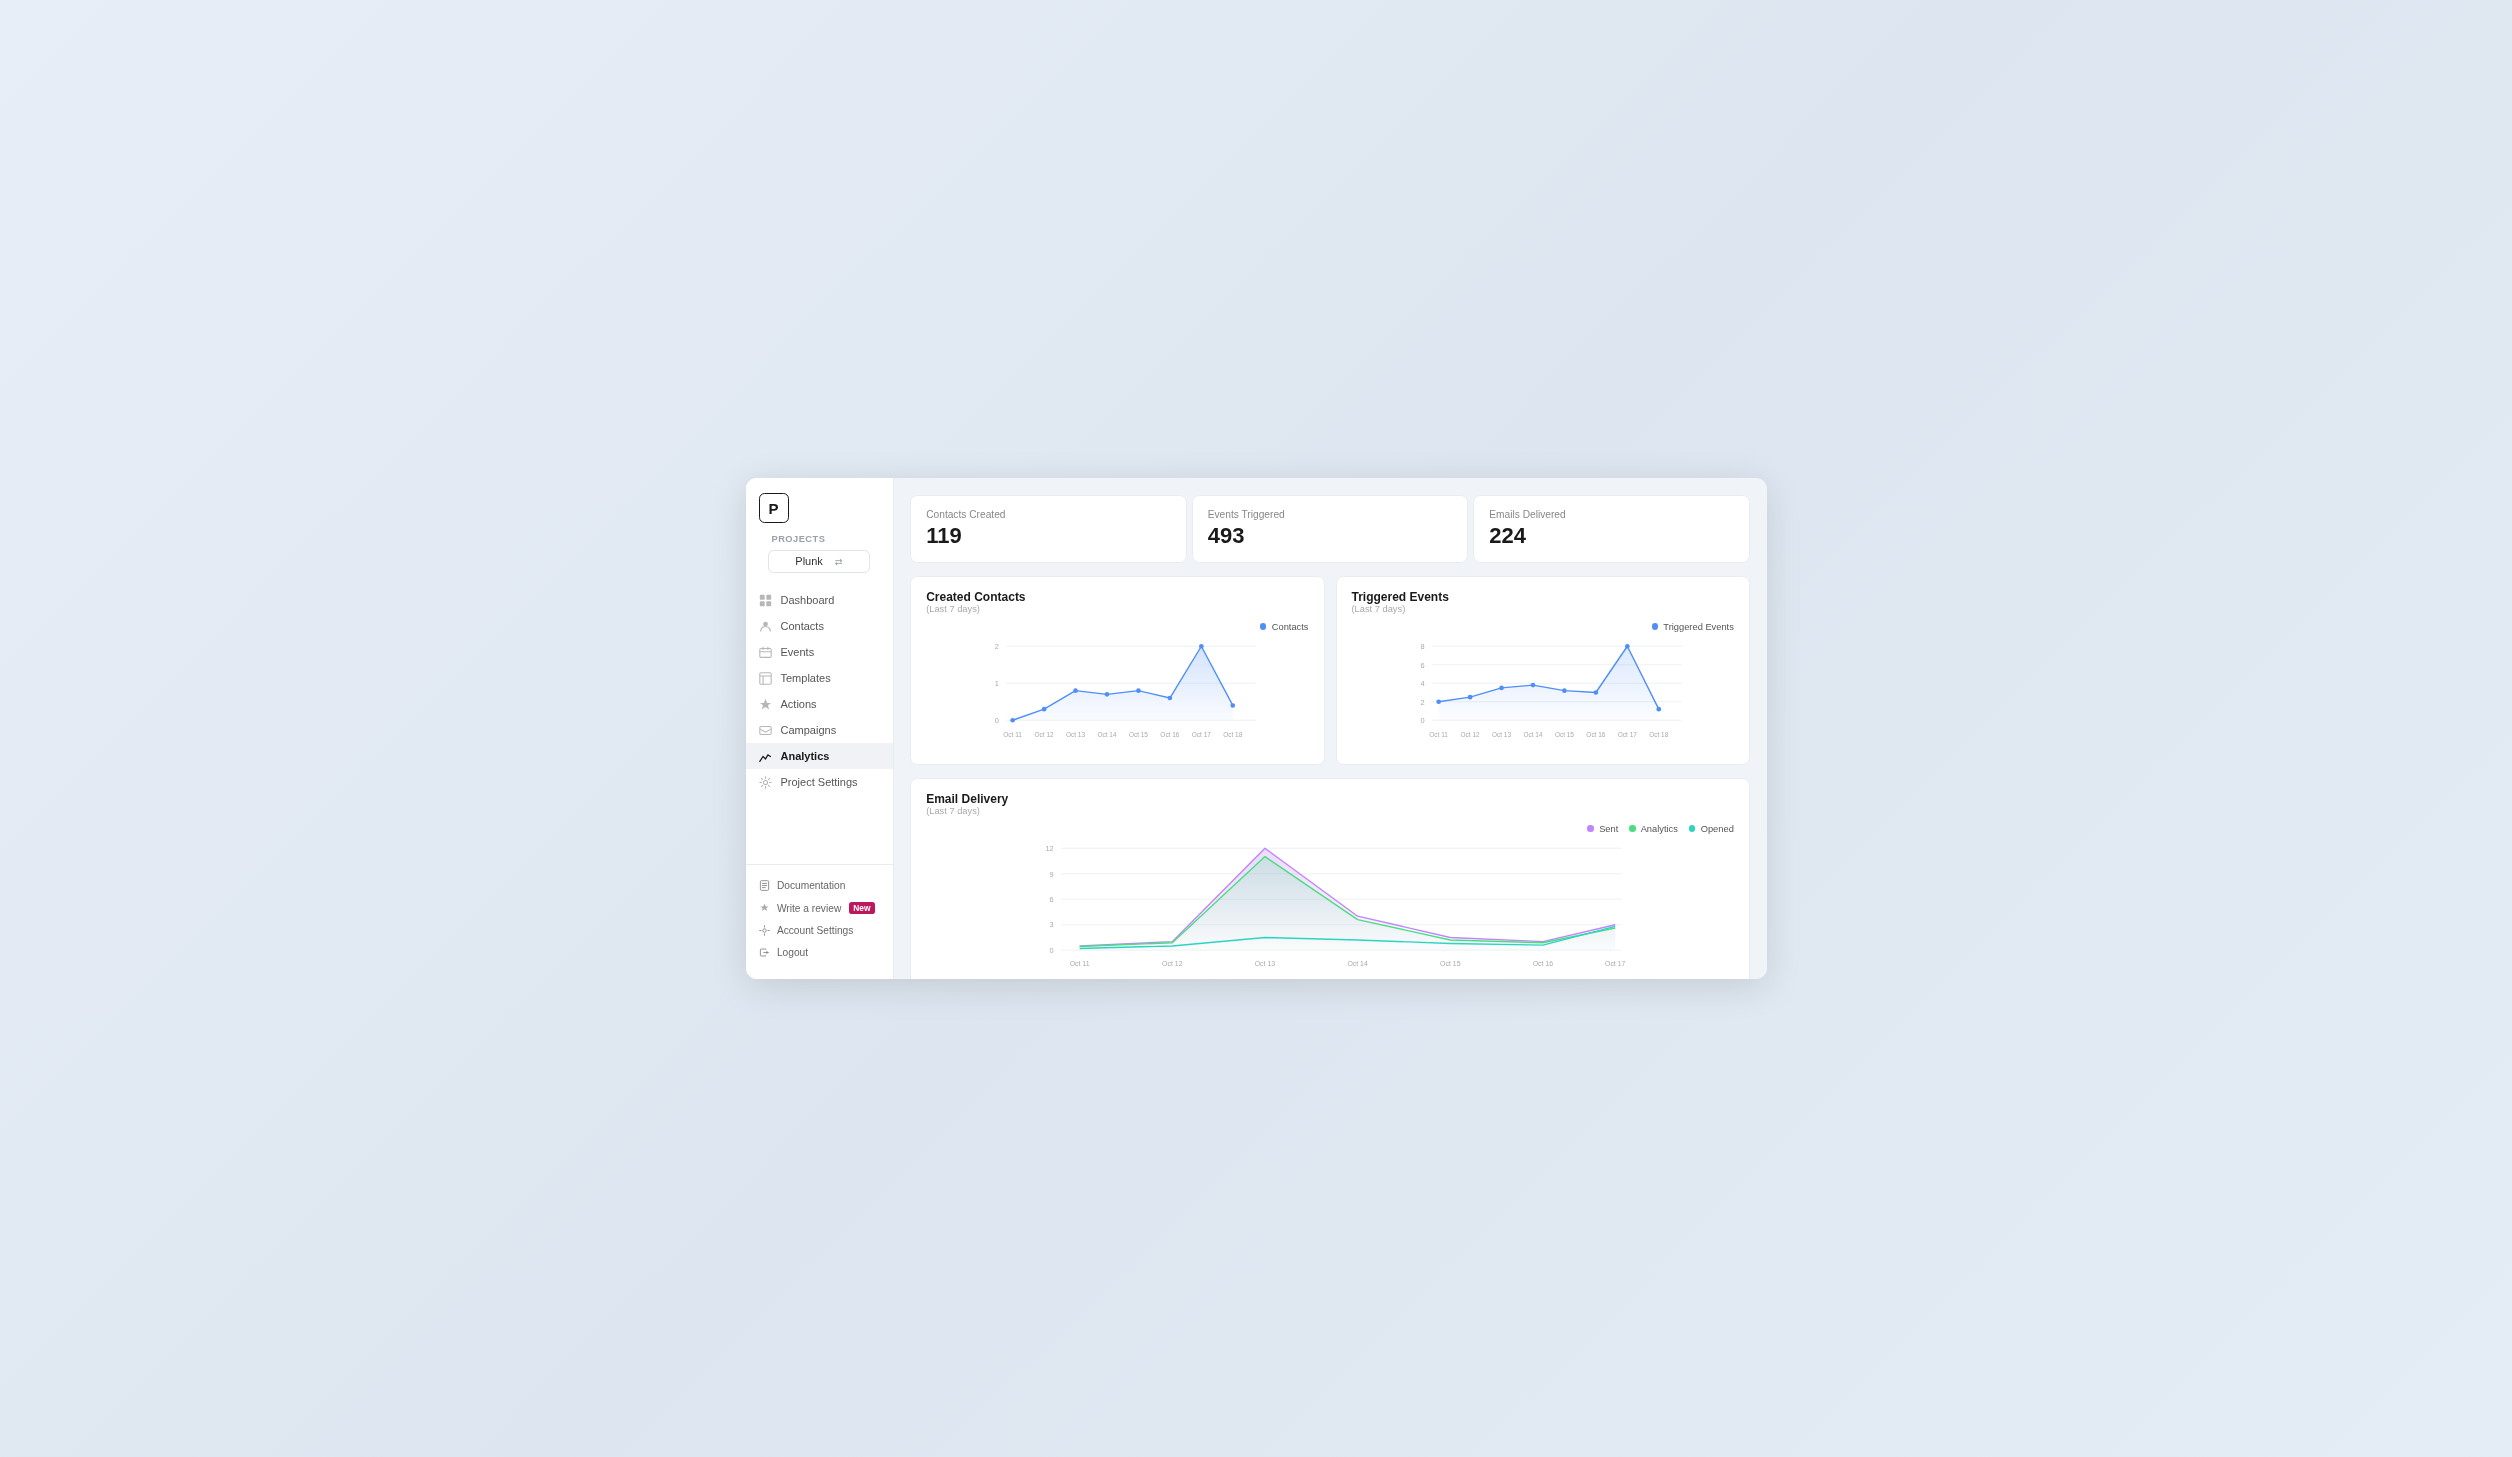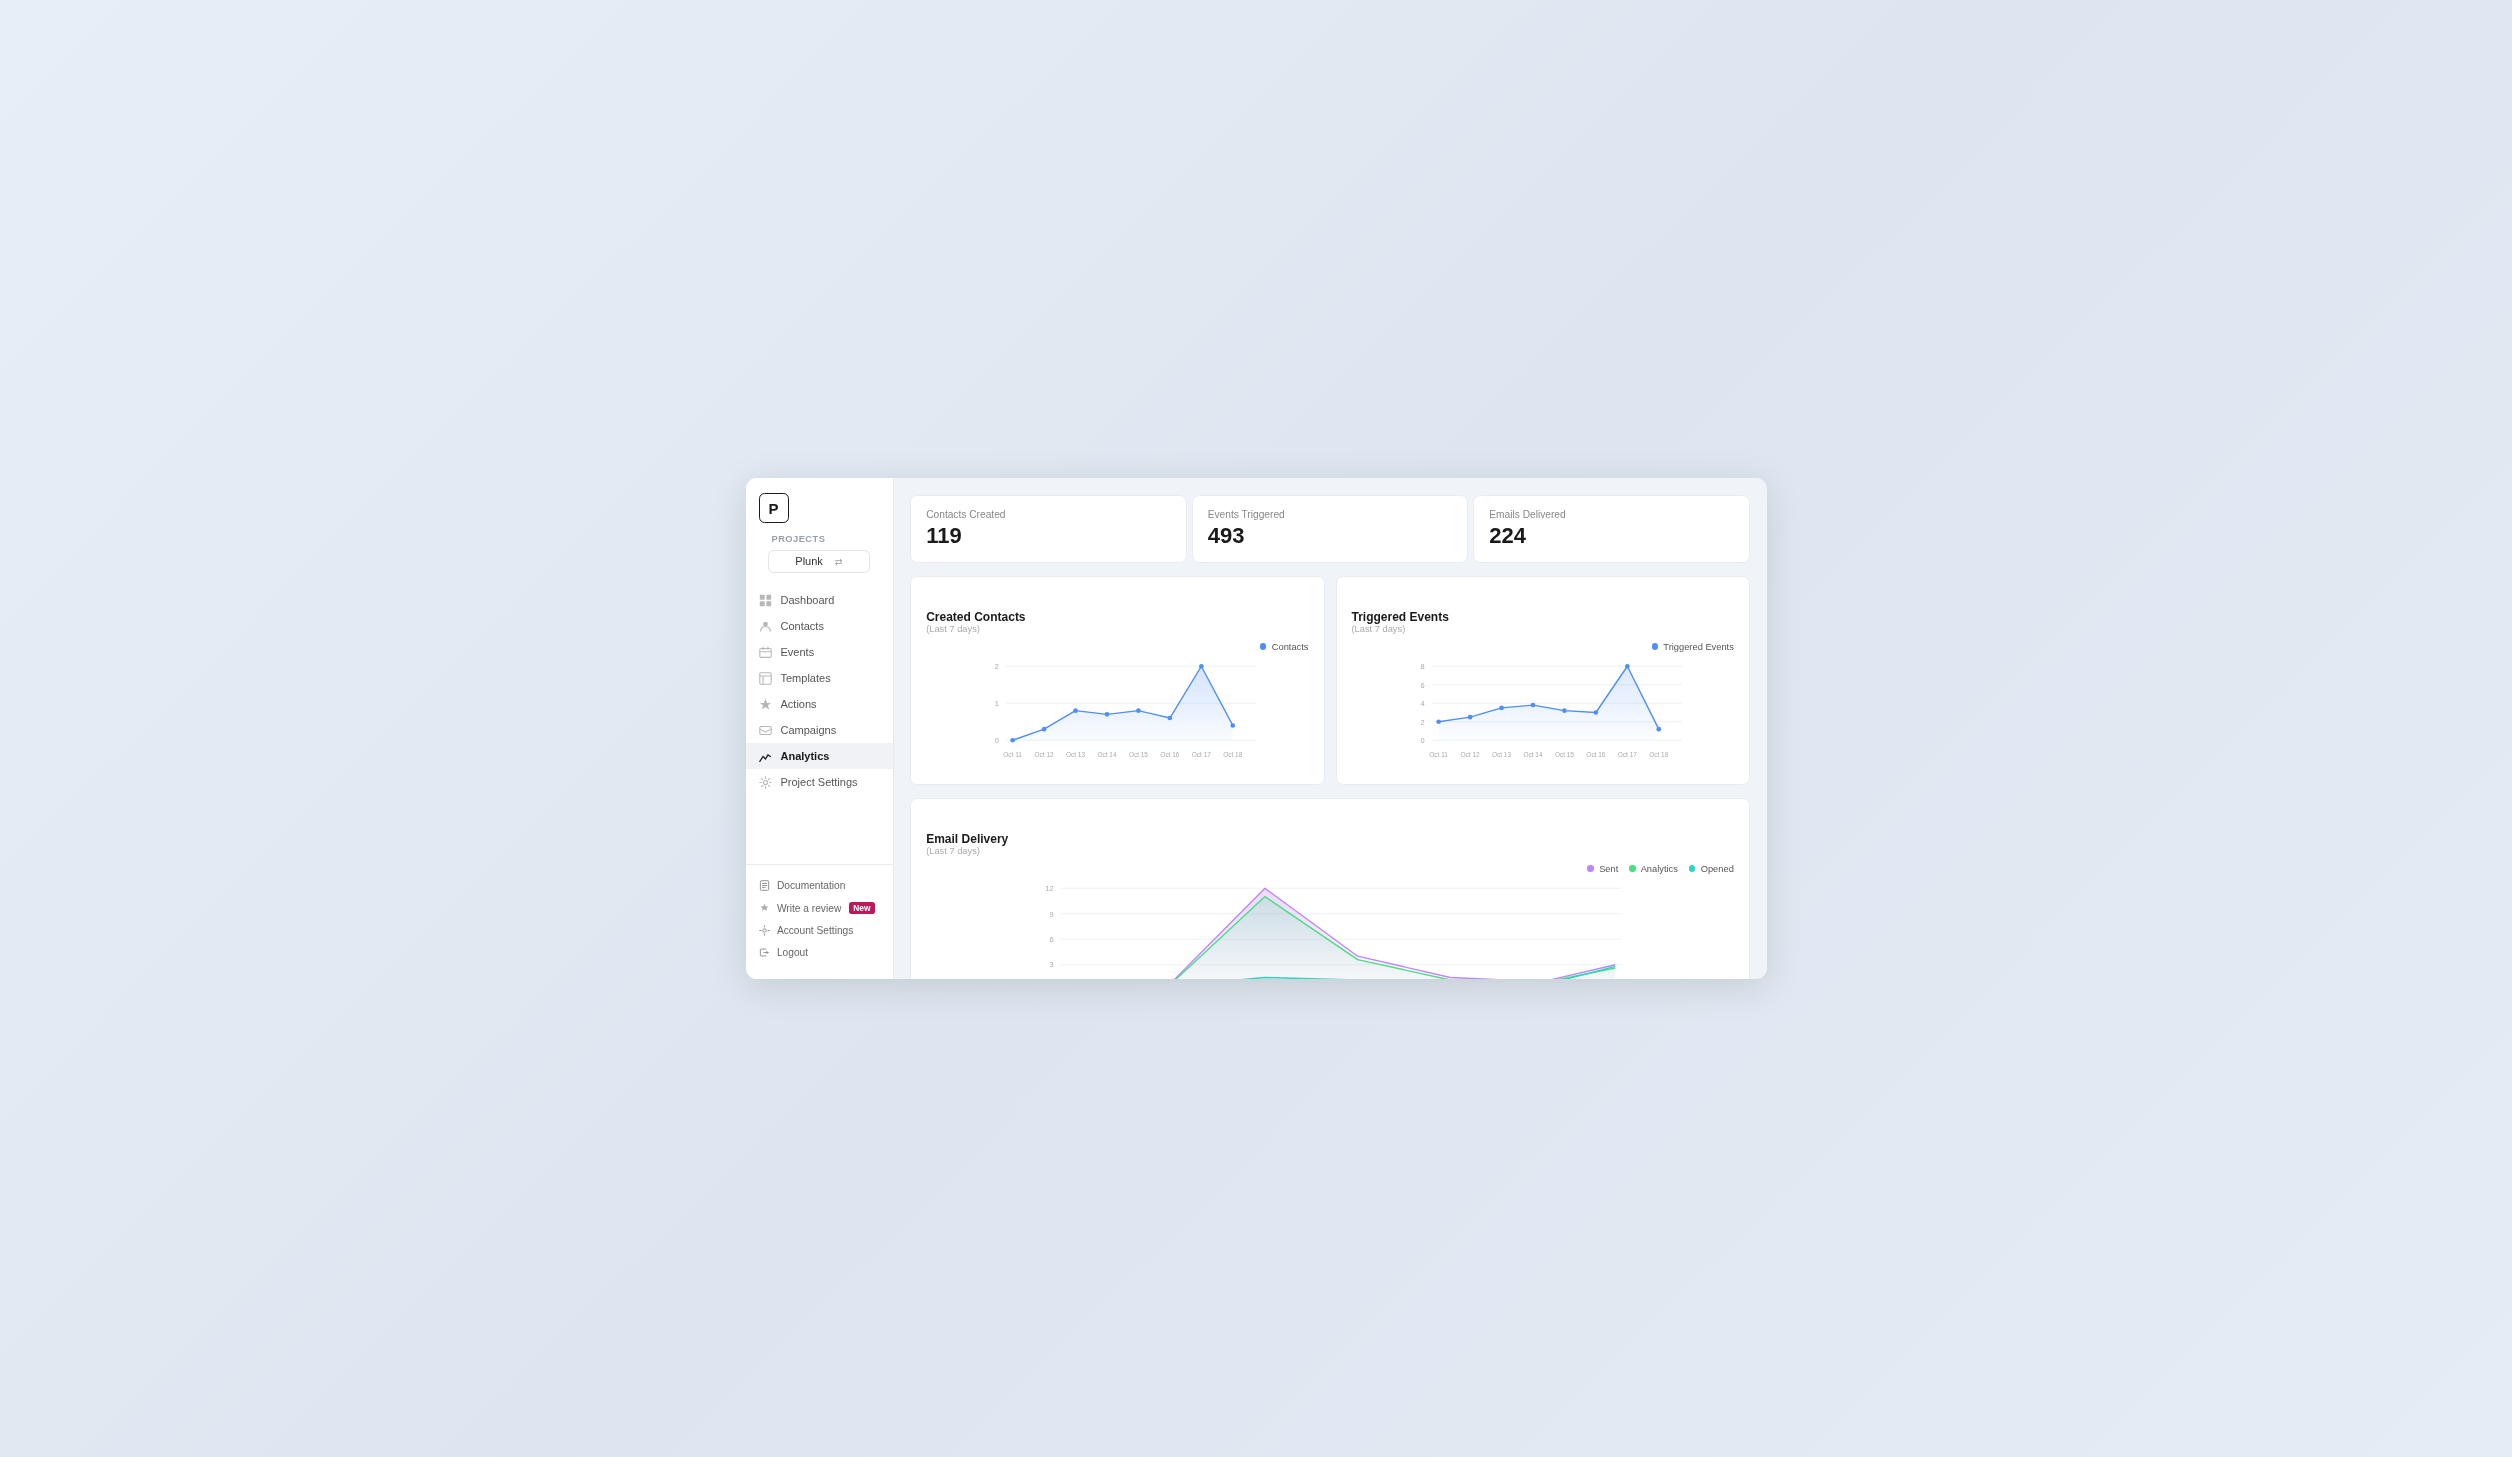--- a/index.html
+++ b/index.html
@@ -163,21 +163,20 @@
     .chart-card-full {
       background: #fff;
       border-radius: 7.4px;
       padding: 13px 15px;
       border: 0.9px solid #e8ecf0;
     }
     .chart-title {
       font-size: 12px;
       font-weight: 600;
       color: #1a1a1a;
-      margin-top: 20px;
     }
     .chart-subtitle {
       font-size: 9.3px;
       color: #aaa;
       margin-bottom: 7.4px;
     }
     .chart-legend {
       display: flex;
       justify-content: flex-end;
       gap: 11px;

